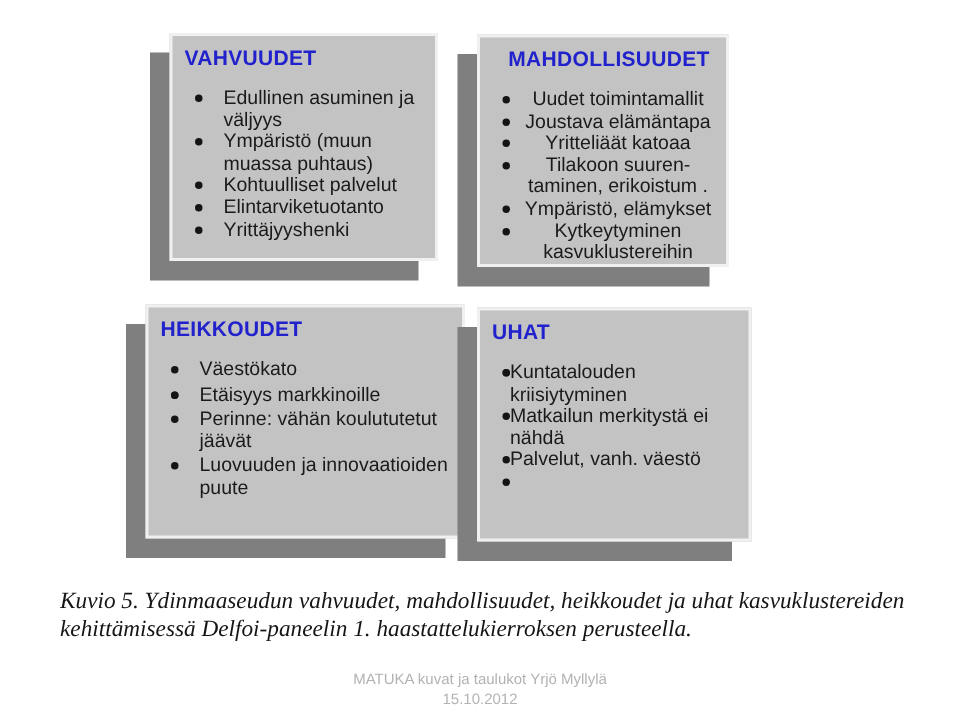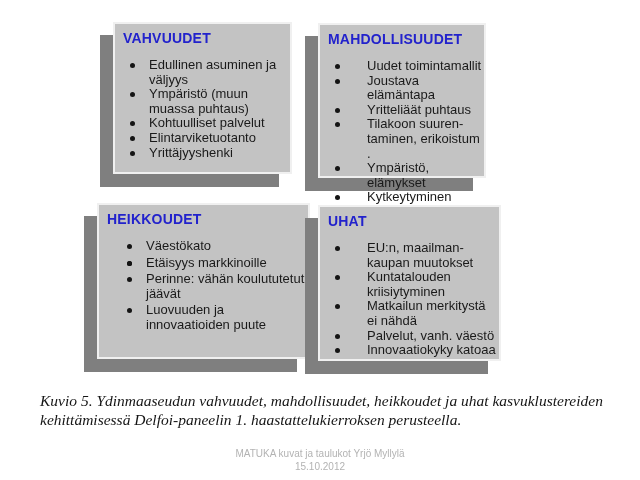--- a/index.html
+++ b/index.html
@@ -7,38 +7,38 @@
     position:relative; width:640px; height:480px; background:#ffffff;
     font-family:"Liberation Sans", sans-serif; overflow:hidden;
   }
   .quad { position:absolute; }
   .quad .shadow { position:absolute; left:0; top:13px; background:#7f7f7f; }
   .quad .box {
     position:absolute; left:13px; top:0; box-sizing:border-box;
     background:#c3c3c3; border:2px solid #f0f0f0;
   }
   .q0, .q0s { width:179px; height:152px; }
-  .q1, .q1s { width:168px; height:155px; }
+  .q1, .q1s { width:168px; height:155px;text-align:center; }
   .q2, .q2s { width:213px; height:156px; }
   .q3, .q3s { width:183px; height:156px; }
   .pos0 { left:100px;  top:22px;  width:192px; height:166px; }
   .pos1 { left:305px; top:23px;  width:181px; height:169px; }
   .pos2 { left:84px;  top:203px; width:192px; height:170px; }
   .pos3 { left:305px; top:205px; width:181px; height:170px; }
   .box h2 {
     margin:6px 0 0 8px; font-size:14px; line-height:16px; font-weight:bold;
     color:#2222cc; letter-spacing:0.2px;
   }
   .box ul { list-style:none; margin:12px 0 0 0; padding:0; }
   .box li {
     position:relative; padding-left:34px; padding-right:2px;
     font-size:13px; line-height:14.6px; color:#1a1a1a;
   }
-  .pos1 .box li, .pos3 .box li { padding-left:47px; padding-right:0; }
-  .pos2 .box li { margin-bottom:2px;margin-left:13px; }
+  .pos1 .box li, .pos3 .box li { padding-left:20px; padding-right:0; }
+  .pos2 .box li { margin-bottom:2px; }
   .bullet {
     position:absolute; left:15px; top:5px; width:5px; height:5px;
     border-radius:50%; background:#141414;
   }
   .caption {
     position:absolute; left:40px; top:391px; width:585px;
     font-family:"Liberation Serif", serif; font-style:italic;
     font-size:15.5px; line-height:19px; color:#151515;
   }
   .footer {
@@ -65,21 +65,21 @@
     </div>
   </section>
 
   <section class="quad pos1">
     <div class="shadow q1s"></div>
     <div class="box q1">
       <h2>MAHDOLLISUUDET</h2>
       <ul>
         <li><span class="bullet"></span><span>Uudet toimintamallit</span></li>
         <li><span class="bullet"></span><span>Joustava elämäntapa</span></li>
-        <li><span class="bullet"></span><span>Yritteliäät puhtaus</span></li>
+        <li><span class="bullet"></span><span>Yritteliäät katoaa</span></li>
         <li><span class="bullet"></span><span>Tilakoon suuren-taminen, erikoistum .</span></li>
         <li><span class="bullet"></span><span>Ympäristö, elämykset</span></li>
         <li><span class="bullet"></span><span>Kytkeytyminen kasvuklustereihin</span></li>
       </ul>
     </div>
   </section>
 
   <section class="quad pos2">
     <div class="shadow q2s"></div>
     <div class="box q2">
@@ -92,25 +92,25 @@
         <li><span class="bullet"></span><span>Luovuuden ja innovaatioiden puute</span></li>
       </ul>
     </div>
   </section>
 
   <section class="quad pos3">
     <div class="shadow q3s"></div>
     <div class="box q3">
       <h2>UHAT</h2>
       <ul>
-        <li><span class="bullet"></span><span>EU:n, maailman-kaupan muutokset</span></li>
+        <li><span class="bullet"></span></li>
         <li><span class="bullet"></span><span>Kuntatalouden kriisiytyminen</span></li>
         <li><span class="bullet"></span><span>Matkailun merkitystä ei nähdä</span></li>
         <li><span class="bullet"></span><span>Palvelut, vanh. väestö</span></li>
-        <li><span class="bullet"></span><span>Innovaatiokyky katoaa</span></li>
+        <li><span class="bullet"></span></li>
       </ul>
     </div>
   </section>
 
   <div class="caption">
     <div>Kuvio 5. Ydinmaaseudun vahvuudet, mahdollisuudet, heikkoudet ja uhat kasvuklustereiden</div>
     <div>kehittämisessä Delfoi-paneelin 1.  haastattelukierroksen perusteella.</div>
   </div>
 
   <div class="footer">

